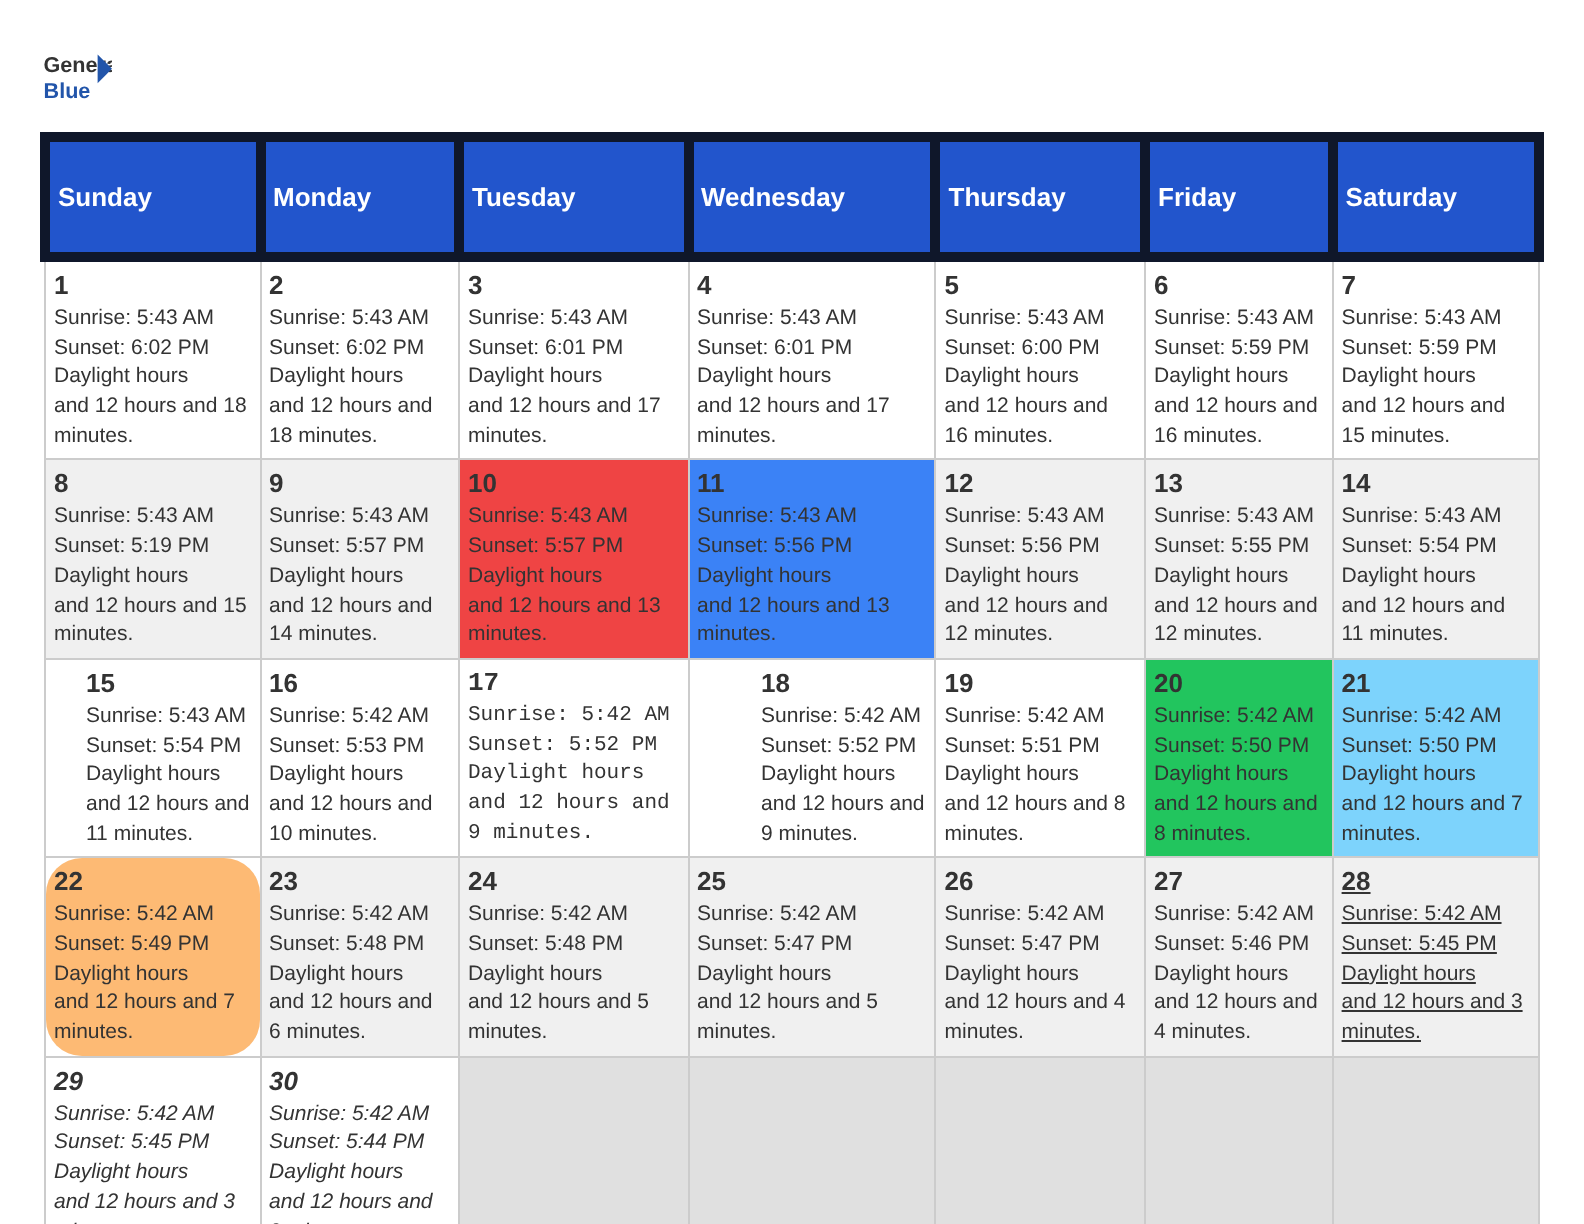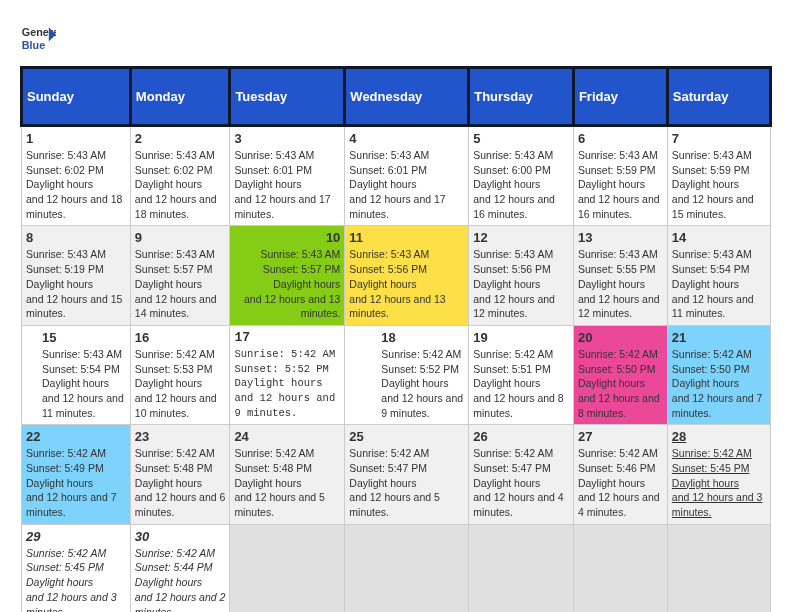--- a/index.html
+++ b/index.html
@@ -45,21 +45,21 @@
     }
     thead tr {
       background: #2255cc;
       color: #fff;
     }
     thead th {
       padding: 20px 4px;
       text-align: left;
       font-size: 13px;
       font-weight: bold;
-      border: 3px solid #0f172a;
+      border: 5px solid #0f172a;
     }
     tbody tr {
       vertical-align: top;
     }
     tbody tr:nth-child(odd) {
       background: #fff;
     }
     tbody tr:nth-child(even) {
       background: #f5f5f5;
     }
@@ -197,30 +197,30 @@
       </td>
         <td style="background: rgb(240, 240, 240);">
         <span class="day-num">9</span>
         <div class="cell-content">
           <span>Sunrise: 5:43 AM</span><br>
           <span>Sunset: 5:57 PM</span><br>
           <span>Daylight hours</span><br>
           <span>and 12 hours and 14 minutes.</span>
         </div>
       </td>
-        <td style="background: #84cc16; text-align: right;">
+        <td style="background: #ef4444;">
         <span class="day-num">10</span>
         <div class="cell-content">
           <span>Sunrise: 5:43 AM</span><br>
           <span>Sunset: 5:57 PM</span><br>
           <span>Daylight hours</span><br>
           <span>and 12 hours and 13 minutes.</span>
         </div>
       </td>
-        <td style="background: #fde047;">
+        <td style="background: #3b82f6;">
         <span class="day-num">11</span>
         <div class="cell-content">
           <span>Sunrise: 5:43 AM</span><br>
           <span>Sunset: 5:56 PM</span><br>
           <span>Daylight hours</span><br>
           <span>and 12 hours and 13 minutes.</span>
         </div>
       </td>
         <td style="background: rgb(240, 240, 240);">
         <span class="day-num">12</span>
@@ -289,41 +289,41 @@
       </td>
         <td style="background: rgb(255, 255, 255);">
         <span class="day-num">19</span>
         <div class="cell-content">
           <span>Sunrise: 5:42 AM</span><br>
           <span>Sunset: 5:51 PM</span><br>
           <span>Daylight hours</span><br>
           <span>and 12 hours and 8 minutes.</span>
         </div>
       </td>
-        <td style="background: #ec4899;">
+        <td style="background: #22c55e;">
         <span class="day-num">20</span>
         <div class="cell-content">
           <span>Sunrise: 5:42 AM</span><br>
           <span>Sunset: 5:50 PM</span><br>
           <span>Daylight hours</span><br>
           <span>and 12 hours and 8 minutes.</span>
         </div>
       </td>
         <td style="background: #7dd3fc;">
         <span class="day-num">21</span>
         <div class="cell-content">
           <span>Sunrise: 5:42 AM</span><br>
           <span>Sunset: 5:50 PM</span><br>
           <span>Daylight hours</span><br>
           <span>and 12 hours and 7 minutes.</span>
         </div>
       </td>
       </tr>
       <tr class="row-4">
-        <td style="background: #7dd3fc;">
+        <td style="background: #fdba74; border-radius: 18px;">
         <span class="day-num">22</span>
         <div class="cell-content">
           <span>Sunrise: 5:42 AM</span><br>
           <span>Sunset: 5:49 PM</span><br>
           <span>Daylight hours</span><br>
           <span>and 12 hours and 7 minutes.</span>
         </div>
       </td>
         <td style="background: rgb(240, 240, 240);">
         <span class="day-num">23</span>

